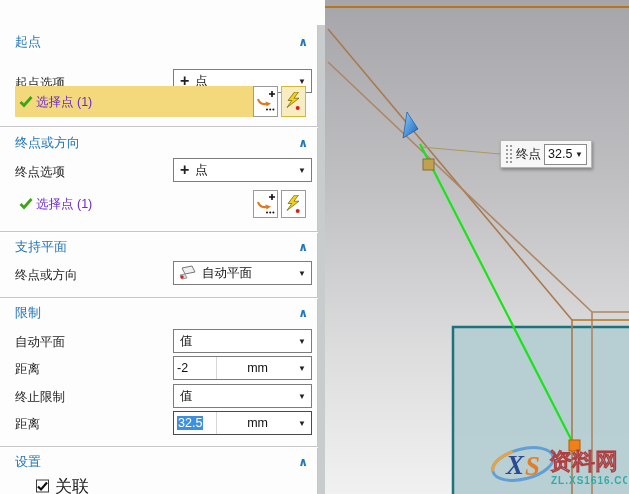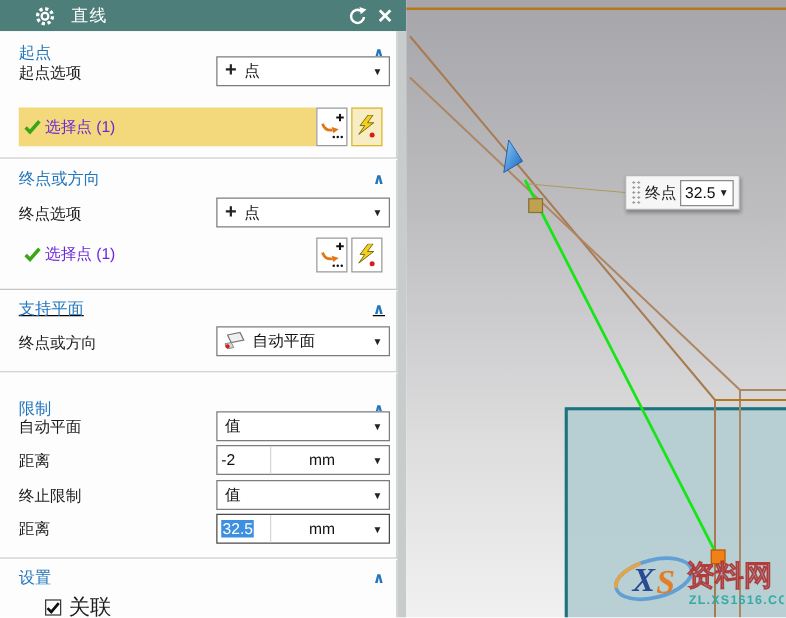--- a/index.html
+++ b/index.html
@@ -78,45 +78,28 @@
 
   .wm { position:absolute; right:2px; bottom:2px; opacity:.92; }
 </style>
 </head>
 <body>
 
 <div class="stage">
 
   <div class="dialog">
 
-    <div class="titlebar">
-      <span class="gear">
-        <svg width="16" height="16" viewBox="0 0 16 16">
-          <circle cx="8" cy="8" r="6" fill="none" stroke="#fff" stroke-width="2.6" stroke-dasharray="2.6 2.1"></circle>
-          <circle cx="8" cy="8" r="2.7" fill="none" stroke="#fff" stroke-width="1.8"></circle>
-        </svg>
-      </span>
-      <span class="title">直线</span>
-      <span class="sp"></span>
-      <span class="tb-ic">
-        <svg width="16" height="16" viewBox="0 0 16 16">
-          <path d="M13.2 8.6 a5.2 5.2 0 1 1 -2.0-4.6" fill="none" stroke="#fff" stroke-width="2"></path>
-          <polygon points="9.6,0.6 15.2,2.6 10.6,6.4" fill="#fff"></polygon>
-        </svg>
-      </span>
-      <span class="tb-ic close">×</span>
-    </div>
 
     <div class="dbody">
 
       <div class="arow ghd" style="top:8px;text-align:center;">
         <span class="gt">起点</span>
         <span class="chev">∧</span>
       </div>
-      <div class="arow" style="top:20px; height:27px;">
+      <div class="arow" style="top:44px; height:27px;">
         <span class="lbl">起点选项</span>
         <div class="dd">
           <span class="plus">+</span>
           <span class="ddtext">点</span>
           <span class="arr">▼</span>
         </div>
       </div>
       <div class="arow selrow hl" style="top:61px; height:31px;">
         <span class="bar"></span>
         <span class="ck">
@@ -175,41 +158,41 @@
         </span>
         <span class="ibtn b2">
           <svg width="15" height="19" viewBox="0 0 15 19">
             <polygon points="8.5,0 2,8.5 5.8,8.5 1,15.5 13,6.2 8,6.2 12.5,0" fill="#f2d020" stroke="#6b5d00" stroke-width="0.7"></polygon>
             <circle cx="11.7" cy="16" r="2" fill="#e01818"></circle>
           </svg>
         </span>
       </div>
       <div class="arow sep" style="top:206px;"></div>
 
-      <div class="arow ghd" style="top:213px;text-decoration:underline;">
+      <div class="arow ghd" style="top:213px;">
         <span class="gt">支持平面</span>
         <span class="chev">∧</span>
       </div>
       <div class="arow" style="top:236px; height:27px;">
         <span class="lbl">终点或方向</span>
         <div class="dd">
           <span class="icn">
             <svg width="18" height="16" viewBox="0 0 18 16">
               <polygon points="4,3 14,1 17,7 7,9" fill="#f0f0f0" stroke="#777" stroke-width="1"></polygon>
               <polygon points="2,10 7,9 9,13 4,14" fill="#d8d8d8" stroke="#888" stroke-width="0.8"></polygon>
               <circle cx="4" cy="12" r="1.7" fill="#d02020"></circle>
             </svg>
           </span>
           <span class="ddtext">自动平面</span>
           <span class="arr">▼</span>
         </div>
       </div>
       <div class="arow sep" style="top:272px;"></div>
 
-      <div class="arow ghd" style="top:279px;margin-top:14px;">
+      <div class="arow ghd" style="top:279px;">
         <span class="gt">限制</span>
         <span class="chev">∧</span>
       </div>
       <div class="arow" style="top:304px; height:26px;">
         <span class="lbl">自动平面</span>
         <div class="dd">
           <span class="ddtext">值</span>
           <span class="arr">▼</span>
         </div>
       </div>

